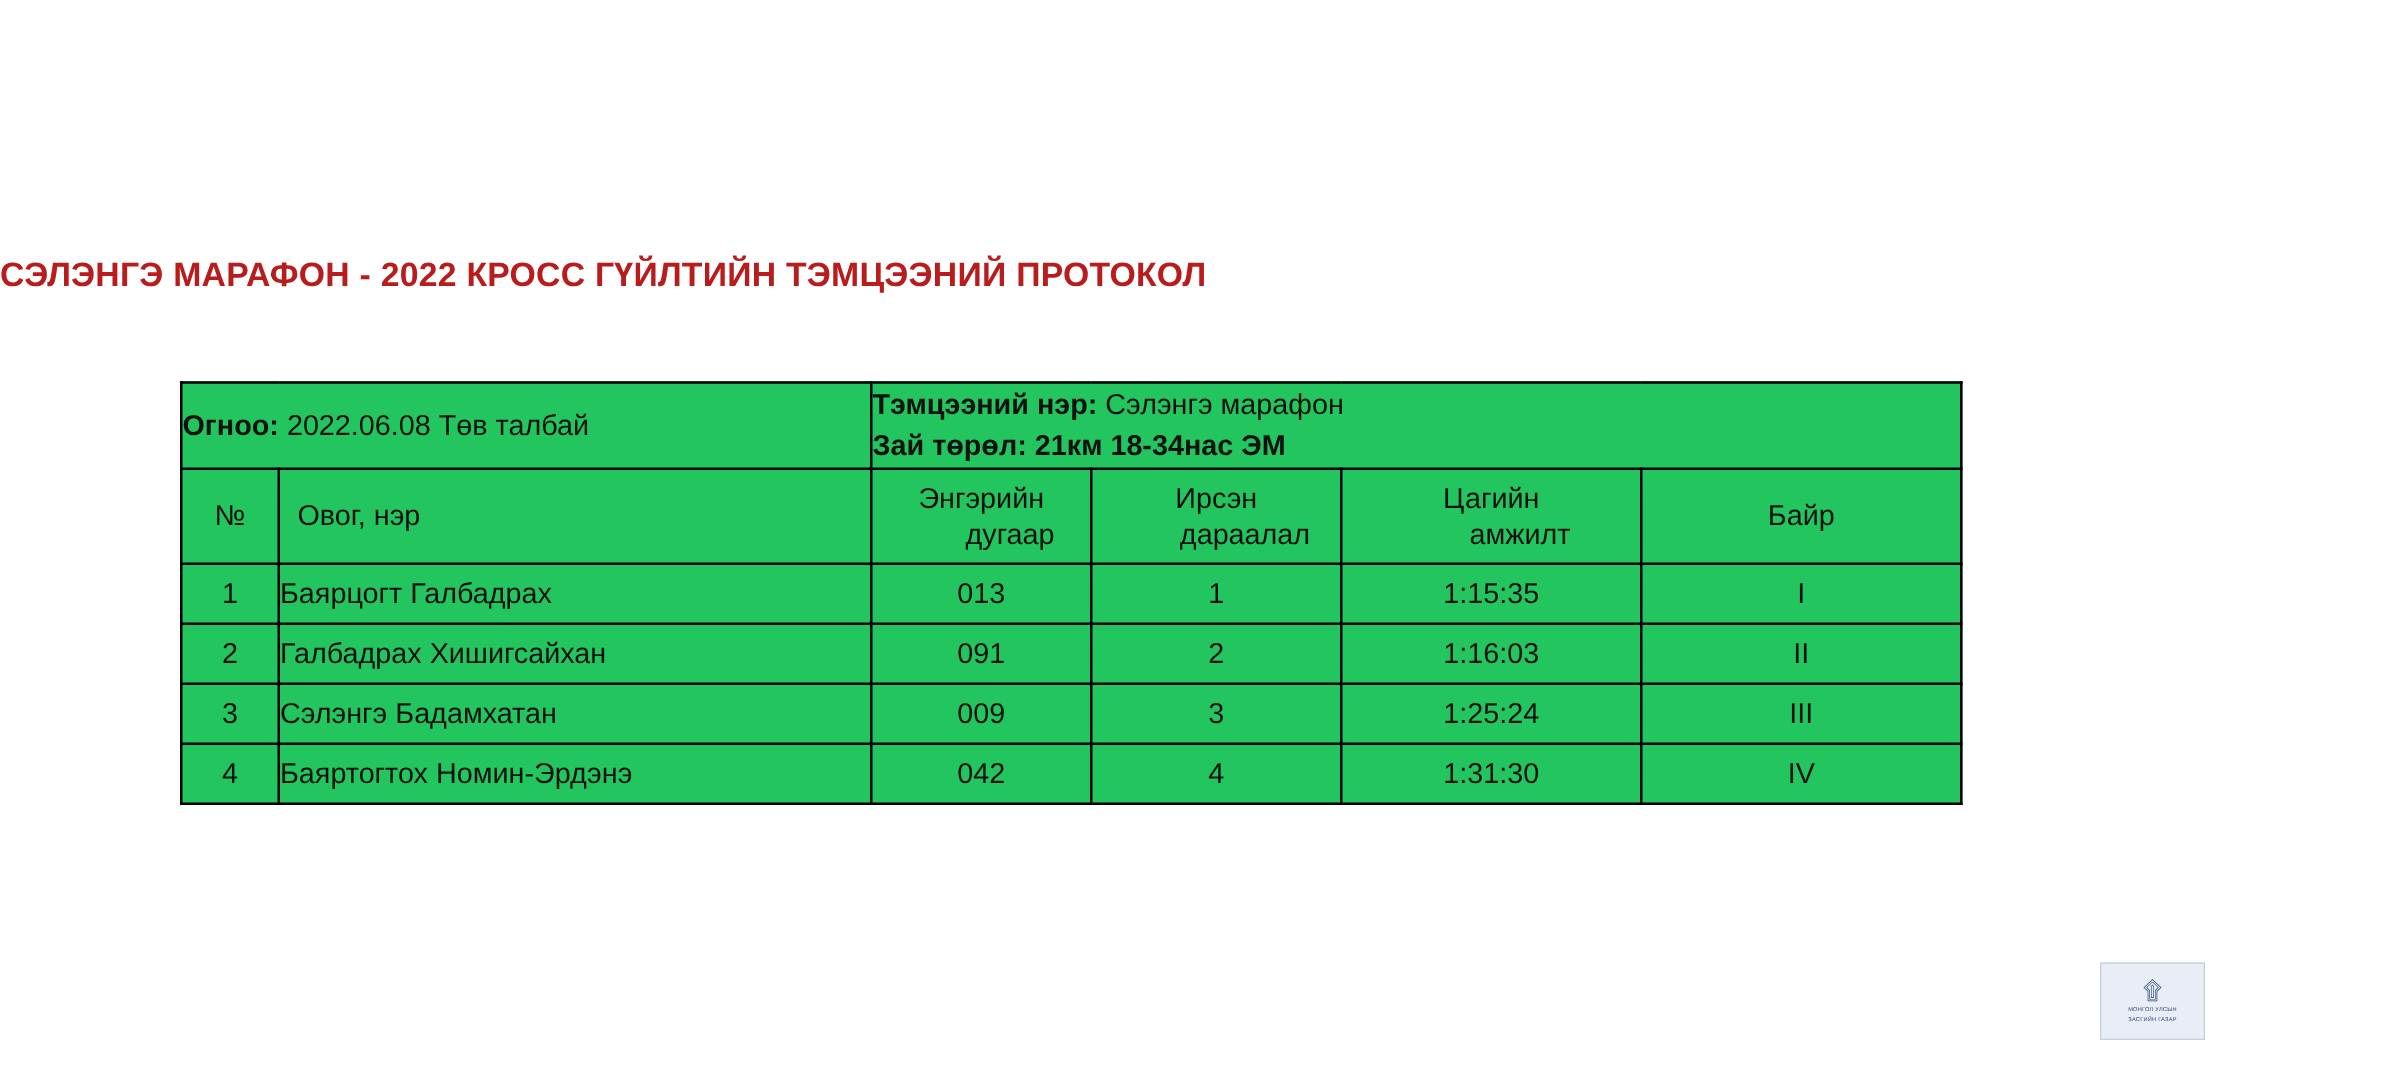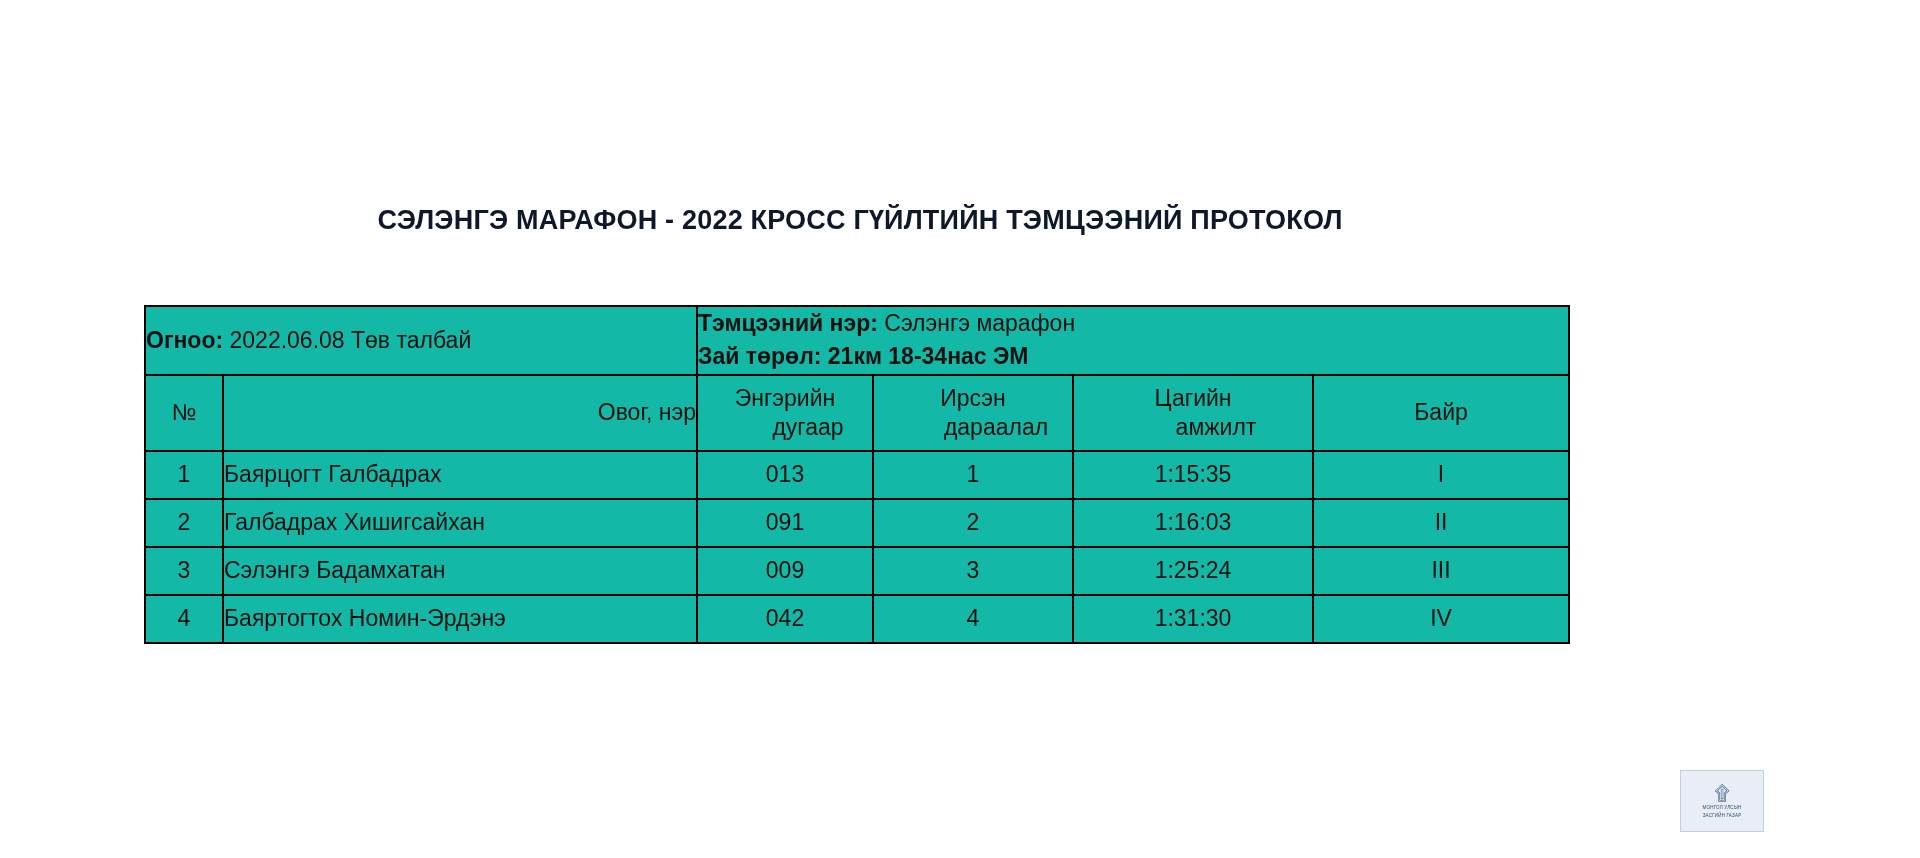--- a/index.html
+++ b/index.html
@@ -13,36 +13,35 @@
     position: relative;
     font-family: "Liberation Sans", sans-serif;
     overflow: hidden;
   }
 
   #page-title {
     position: absolute;
     left: 0;
     top: 205px;
     width: 1720px;
-    text-align: center;
     font-size: 27px;
     font-weight: bold;
-    color: #0f172a;
+    color: #b91c1c;
     letter-spacing: 0.2px;
     white-space: nowrap;
   }
 
   #protocol-table {
     position: absolute;
     left: 144px;
     top: 305px;
     width: 1424px;
     border-collapse: collapse;
     table-layout: fixed;
-    background: #14b8a6;
+    background: #22c55e;
   }
   #protocol-table td {
     border: 2px solid #000000;
     font-size: 23px;
     color: #111111;
     padding: 0;
     vertical-align: middle;
   }
 
   .meta-cell {
@@ -138,21 +137,21 @@
           <span class="meta-label">Зай төрөл:</span>
           <span class="meta-label">21км 18-34нас ЭМ</span>
         </div>
       </td>
     </tr>
 
     <tr>
       <td class="hdr">
         <span class="l1">№</span>
       </td>
-      <td class="hdr" style="text-align:right; padding-left:14px;">
+      <td class="hdr" style="text-align:left; padding-left:14px;">
         <span class="l1">Овог, нэр</span>
       </td>
       <td class="hdr">
         <span class="l1">Энгэрийн</span>
         <span class="l2">дугаар</span>
       </td>
       <td class="hdr">
         <span class="l1">Ирсэн</span>
         <span class="l2">дараалал</span>
       </td>

